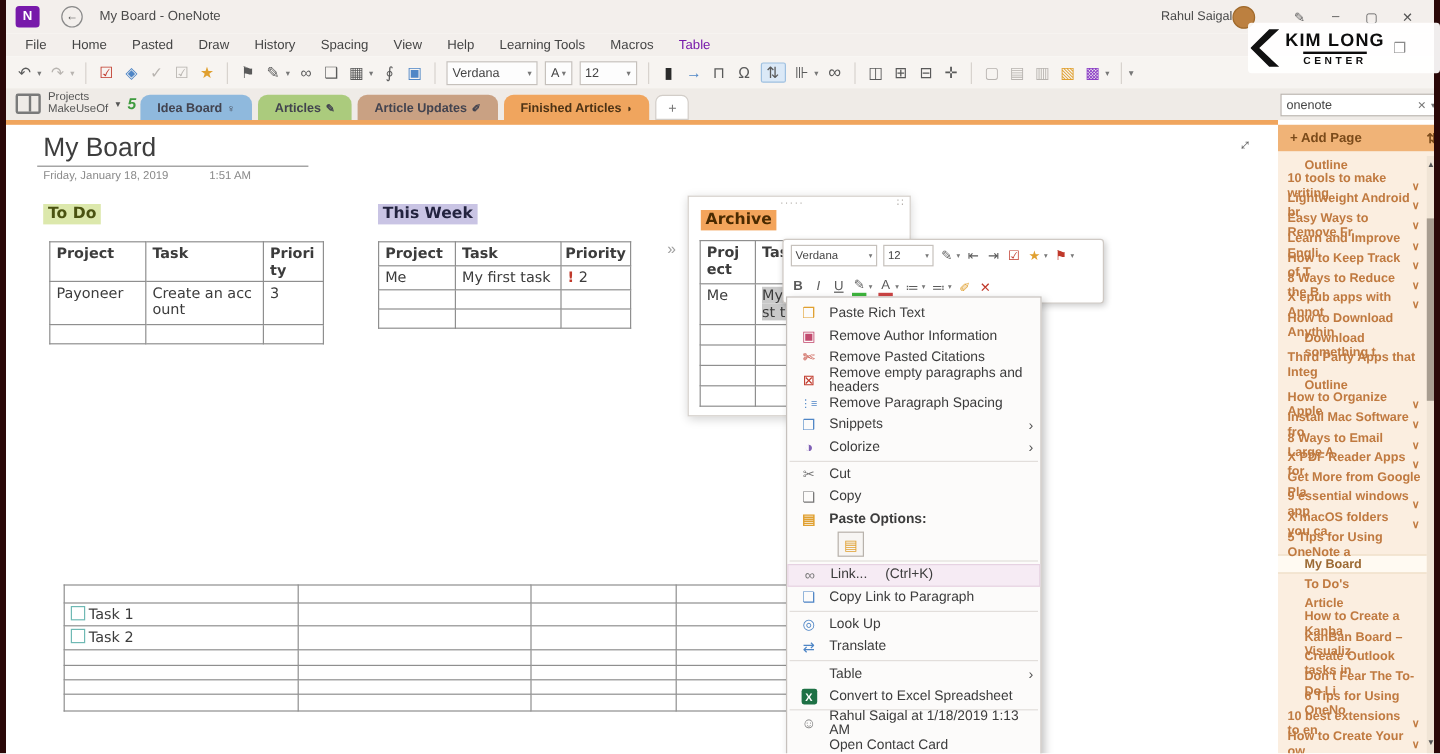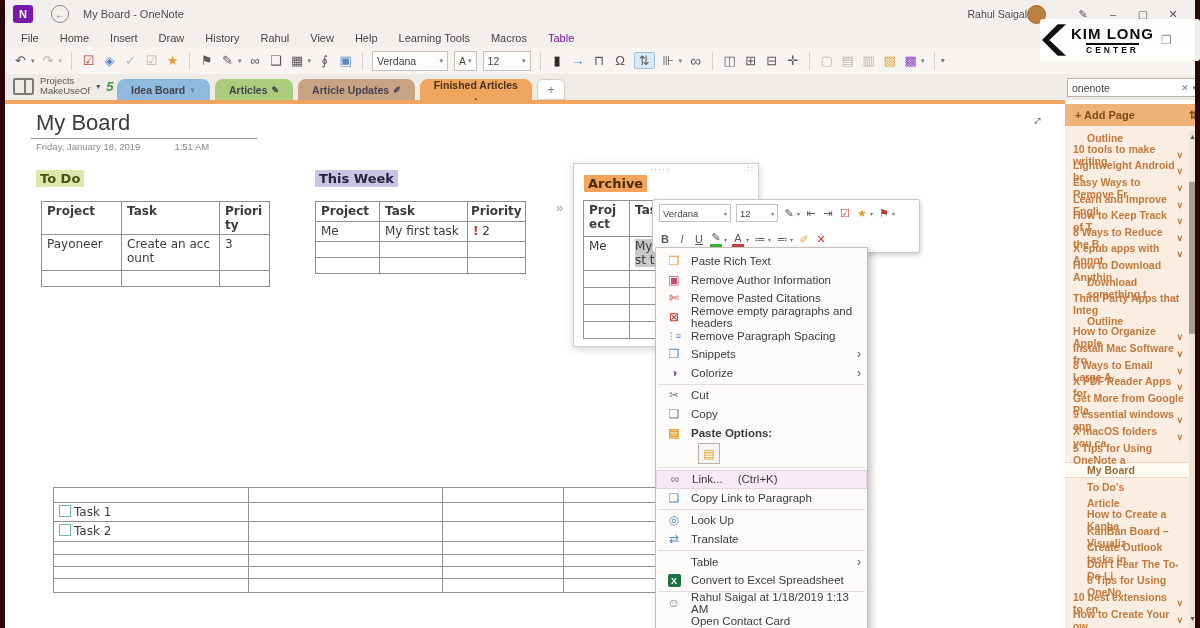--- a/index.html
+++ b/index.html
@@ -43,21 +43,21 @@
   .nbarea{position:absolute;left:8px;top:2px;display:flex;align-items:center;gap:6px;}
   .bookicon{width:17px;height:13px;border:2px solid #7a7a7a;border-radius:2px;position:relative;}
   .bookicon:before{content:"";position:absolute;left:50%;top:0;bottom:0;width:2px;background:#7a7a7a;}
   .nbname{font-size:9.5px;line-height:1.1;color:#555;}
   .nbcaret{font-size:8px;color:#555;}
   .nbbadge{font-size:13px;font-weight:bold;font-style:italic;color:#3f9b3f;}
   .tabs{position:absolute;left:112px;top:5px;display:flex;gap:5px;align-items:flex-end;}
   .tab{height:21px;border-radius:8px 8px 0 0;display:flex;align-items:center;gap:4px;
        padding:0 14px;font-size:10.5px;font-weight:bold;color:#42434f;}
   .tab .tg{font-size:9px;}
-  .tab.active{color:#4c3215;flex-direction:column;}
+  .tab.active{color:#4c3215;}
   .newtab{width:26px;height:19px;background:#fff;border:1px solid #d2cdc8;border-radius:6px 6px 0 0;
           display:flex;align-items:center;justify-content:center;color:#777;font-size:12px;}
   .tabline{position:absolute;left:5px;top:100px;width:1060px;height:4px;background:#f0a55e;z-index:5;}
   
   .content{position:absolute;left:5px;top:104px;width:1060px;height:524px;background:#fff;z-index:1;}
   .pgtitle{position:absolute;left:31px;top:6px;font-size:22px;color:#3d3d3d;}
   .pgrule{position:absolute;left:26px;top:34px;width:226px;height:1px;background:#8f8f8f;}
   .pgdate{position:absolute;left:31px;top:37px;font-size:9.5px;color:#8a8a8a;display:flex;gap:34px;}
   .expand{position:absolute;left:1030px;top:8px;font-size:14px;color:#666;transform:rotate(45deg);}
   .v{font-family:"DejaVu Sans",sans-serif;}
@@ -154,24 +154,24 @@
     <span class="avatar"></span>
     <span class="winctl">✎</span>
     <span class="winctl">–</span>
     <span class="winctl">▢</span>
     <span class="winctl">✕</span>
   </div>
 
   <div class="menubar">
     <span>File</span>
     <span>Home</span>
-    <span>Insert</span>
+    <span>Pasted</span>
     <span>Draw</span>
     <span>History</span>
-    <span>Rahul</span>
+    <span>Spacing</span>
     <span>View</span>
     <span>Help</span>
     <span>Learning Tools</span>
     <span>Macros</span>
     <span class="active">Table</span>
   </div>
 
   <div class="toolbar">
     <span class="t-ico">↶</span>
       <span class="t-car">▾</span>

